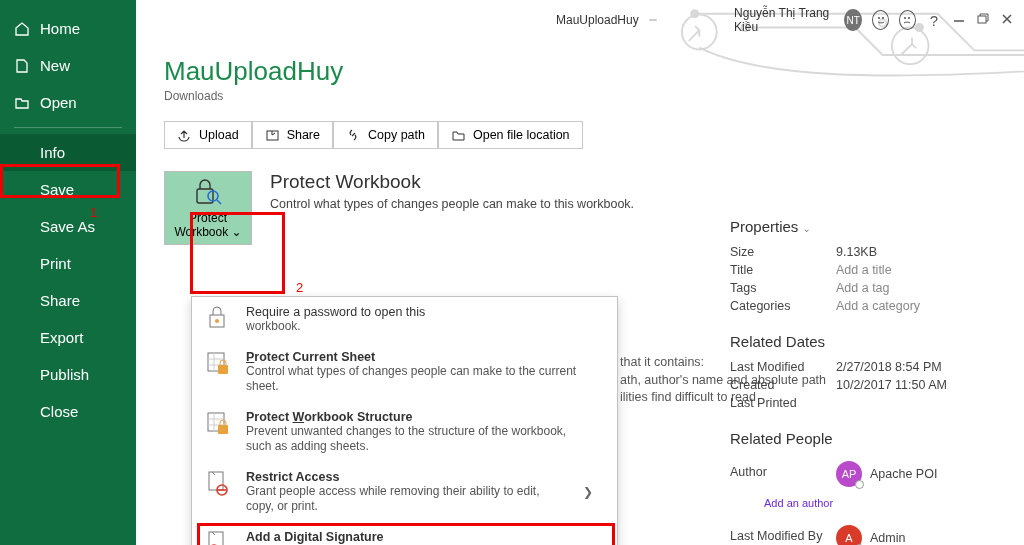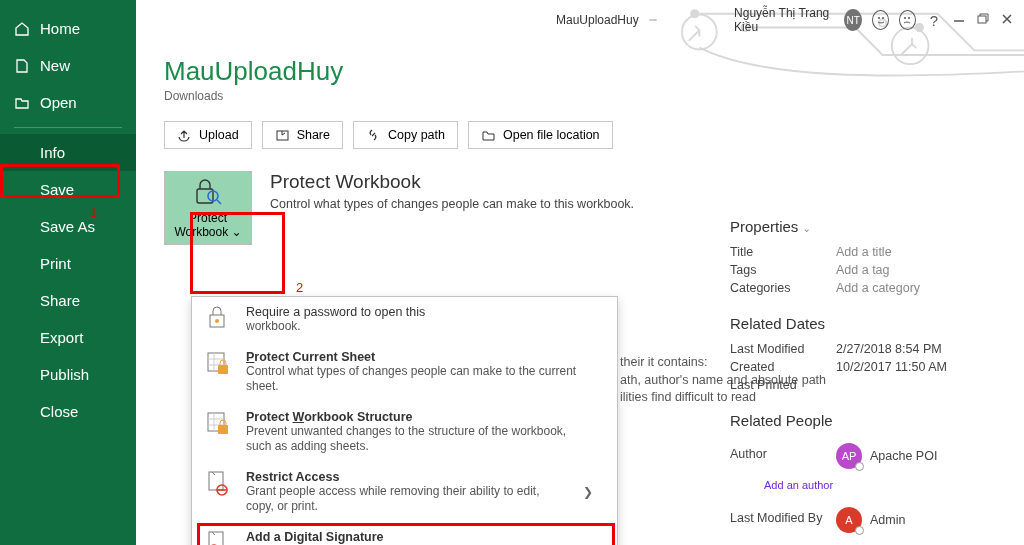--- a/index.html
+++ b/index.html
@@ -16,21 +16,21 @@
   .ann-1 { position: absolute; left: 90px; top: 205px; color: #e00; font-size: 13px; }
   .main { flex: 1; position: relative; background: #fff; }
   .titlebar { position: absolute; top: 4px; right: 10px; left: 420px; height: 32px; display: flex; align-items: center; gap: 10px; font-size: 12px; color: #333; }
   .avatar-chip { width: 22px; height: 22px; border-radius: 50%; background: #737373; color: #fff; font-size: 10px; display: inline-flex; align-items: center; justify-content: center; }
   .circ-face { width: 20px; height: 20px; border: 1.5px solid #555; border-radius: 50%; display: inline-flex; align-items: center; justify-content: center; font-size: 11px; }
   .tb-ic { width: 16px; height: 16px; display:inline-block; }
   .decor { position: absolute; top: 0; left: 380px; right: 0; height: 110px; pointer-events: none; }
   .content { position: absolute; left: 28px; top: 56px; right: 20px; bottom: 0; }
   .doc-title { font-size: 26px; color: #1b8a4b; font-weight: 400; }
   .doc-sub { font-size: 12px; color: #666; margin-top: 2px; }
-  .actions { display: flex; gap: 10px; margin-top: 18px; }
+  .actions { display: flex; margin-top: 18px; }
   .btn { display: inline-flex; align-items: center; gap: 7px; border: 1px solid #c8c8c8; padding: 6px 12px; font-size: 12.5px; background: #fff; cursor: pointer; }
   .section { display: flex; margin-top: 22px; gap: 18px; }
   .protect-btn { width: 88px; height: 74px; background: #97d4b1; border: 1px solid #bdbdbd; display: flex; flex-direction: column; align-items: center; justify-content: center; font-size: 12px; cursor: pointer; position: relative; }
   .protect-btn .lbl { text-align: center; line-height: 1.2; margin-top: 4px; }
   .section h2 { font-size: 19px; font-weight: 400; color: #333; }
   .section p.desc { font-size: 12.5px; color: #444; margin-top: 4px; }
   .hl-protect { position: absolute; left: 26px; top: 156px; width: 95px; height: 82px; }
   .ann-2 { position: absolute; left: 132px; top: 224px; color: #e00; font-size: 13px; }
   .dropdown { position: absolute; left: 27px; top: 240px; width: 427px; background: #fff; border: 1px solid #c2c2c2; box-shadow: 0 4px 10px rgba(0,0,0,0.18); padding-bottom: 4px; }
   .dd-item { display: flex; gap: 14px; padding: 8px 24px 8px 12px; cursor: pointer; }
@@ -309,27 +309,31 @@
               <div class="ttl">Add a Digital Signature</div>
               <div class="sub">Ensure the integrity of the workbook by adding an invisible digital signature.</div>
             </div>
         </div>
 
         <div class="hl-red hl-sig"></div>
 
       </div>
 
       <div class="peek-text">
-        <span>their it contains:</span><br>
+        <span>that it contains:</span><br>
         <span>ath, author's name and absolute path</span><br>
         <span>ilities find difficult to read</span>
       </div>
 
       <div class="props">
         <h3><span>Properties</span> <span class="chev">⌄</span></h3>
+        <div class="row">
+            <span class="k">Size</span>
+            <span class="v val">9.13KB</span>
+          </div>
         <div class="row">
             <span class="k">Title</span>
             <span class="v">Add a title</span>
           </div>
         <div class="row">
             <span class="k">Tags</span>
             <span class="v">Add a tag</span>
           </div>
         <div class="row">
             <span class="k">Categories</span>

